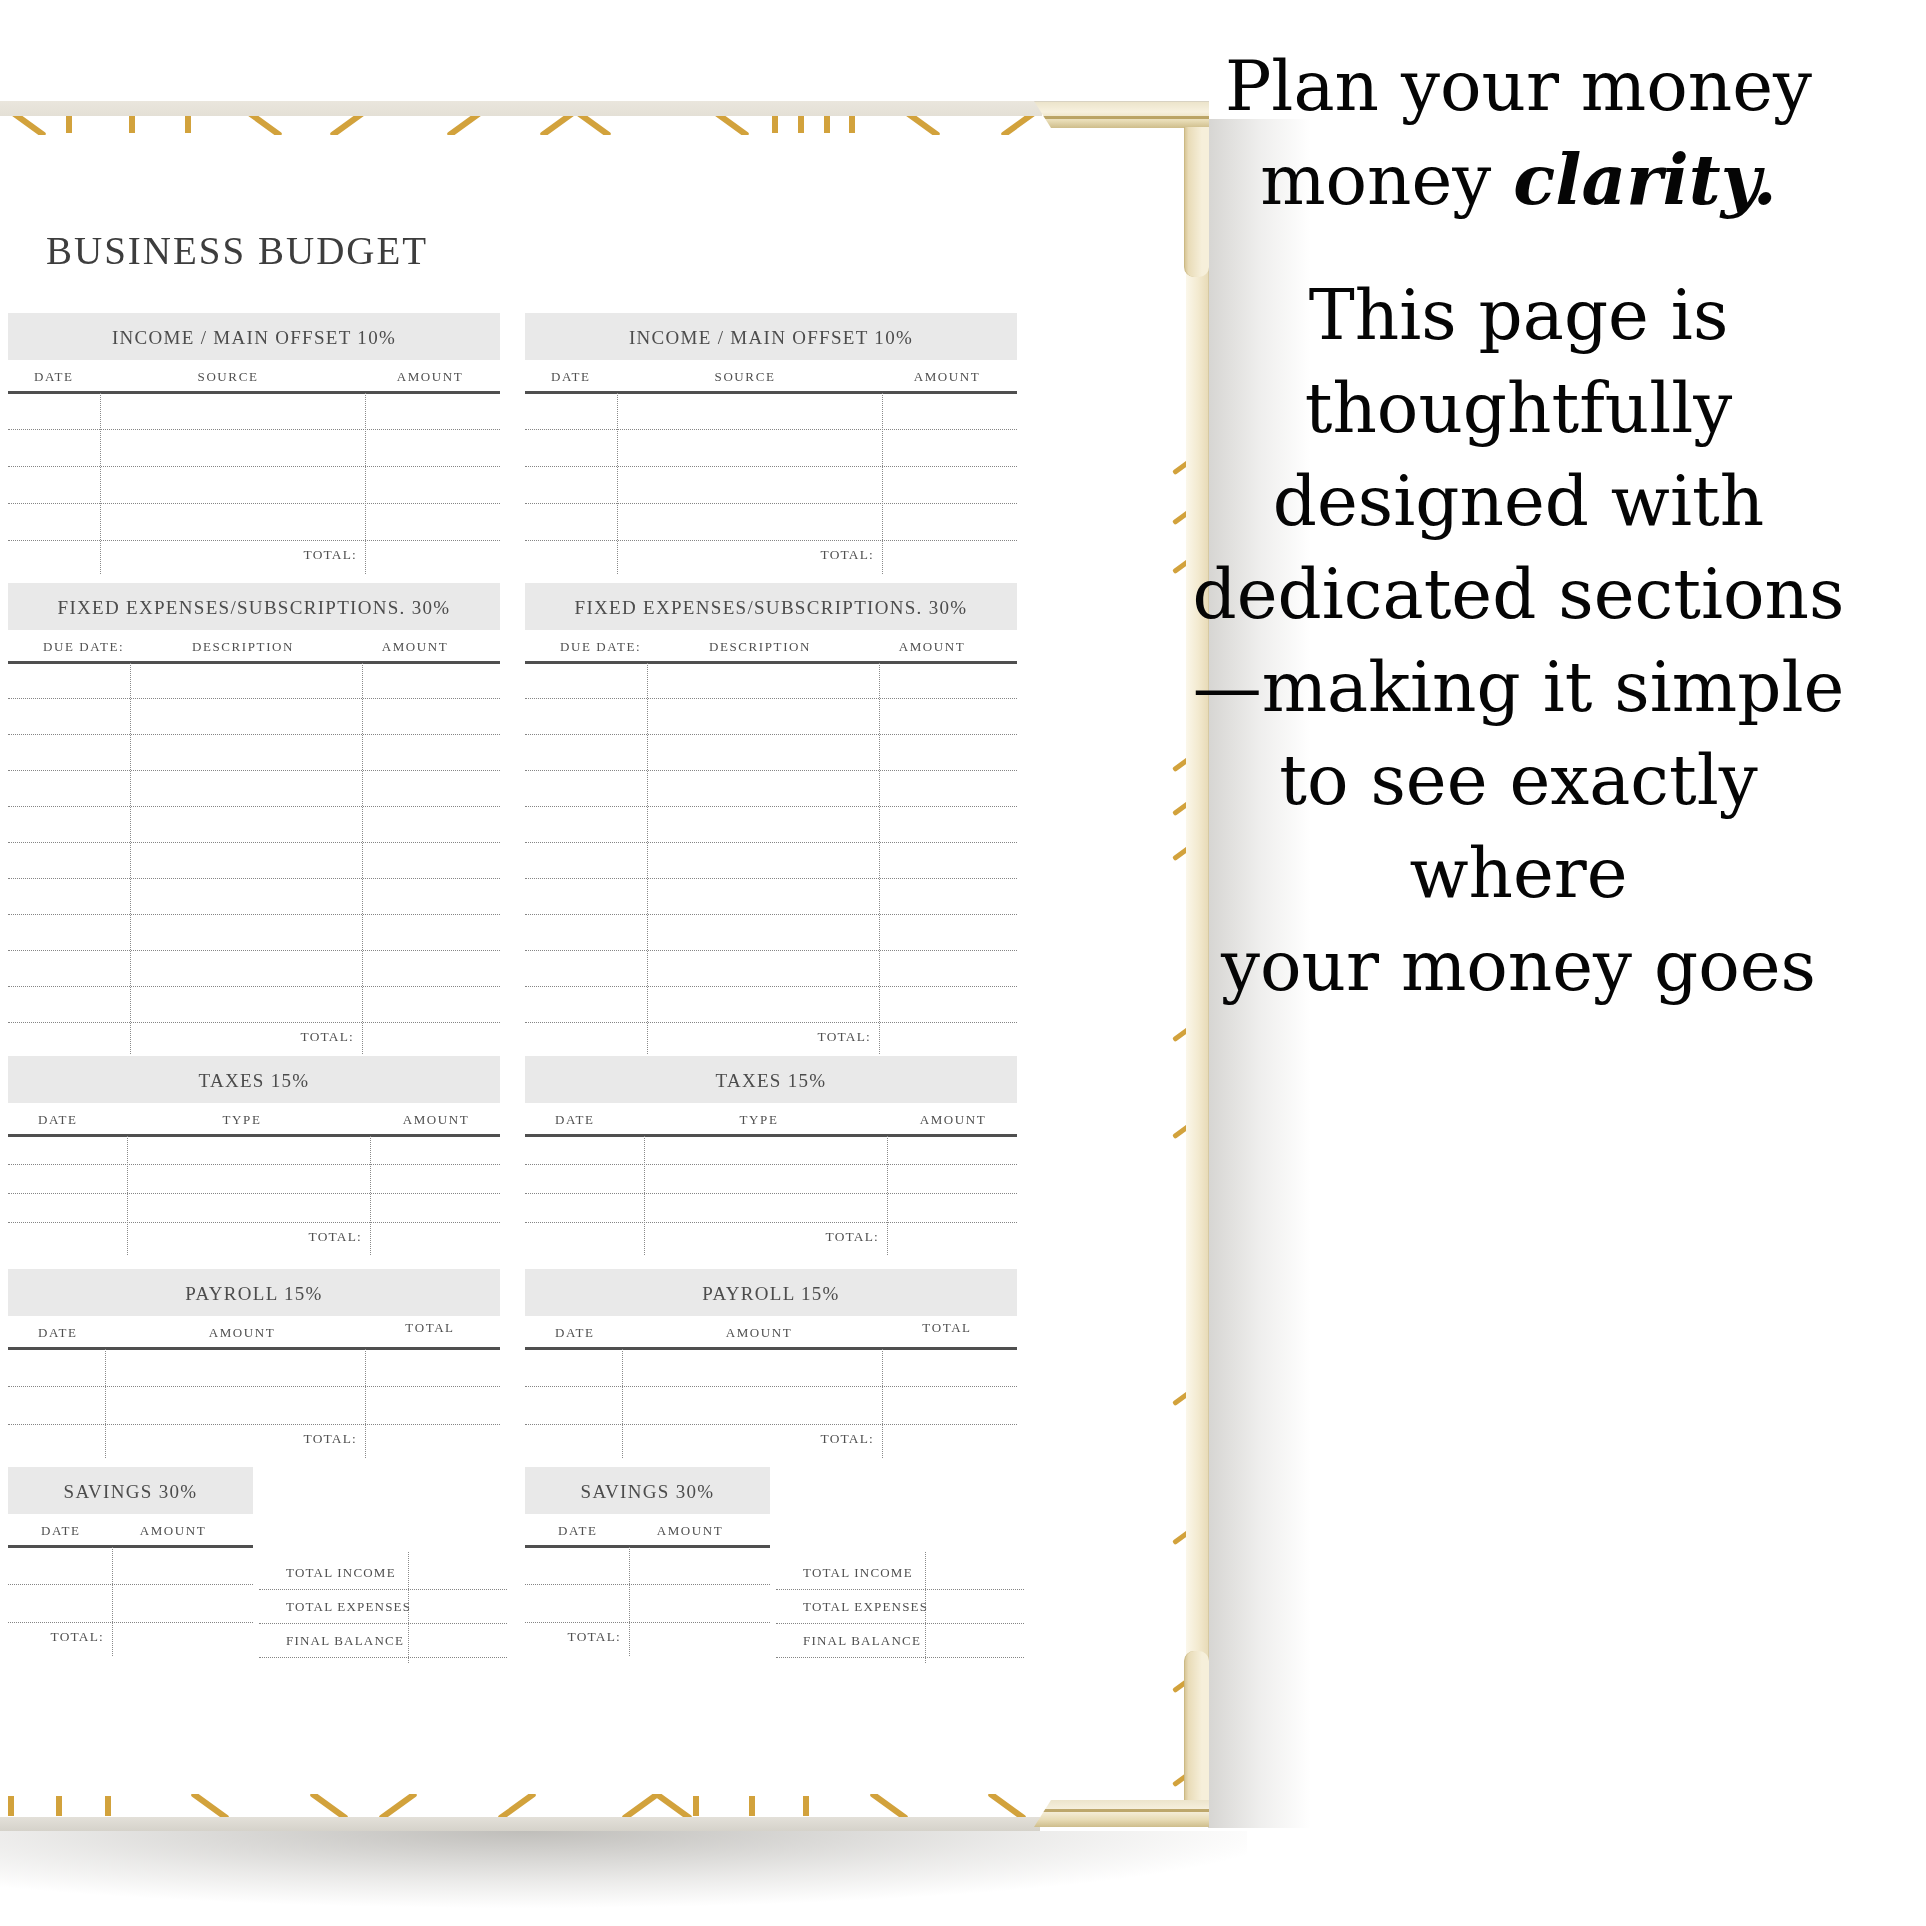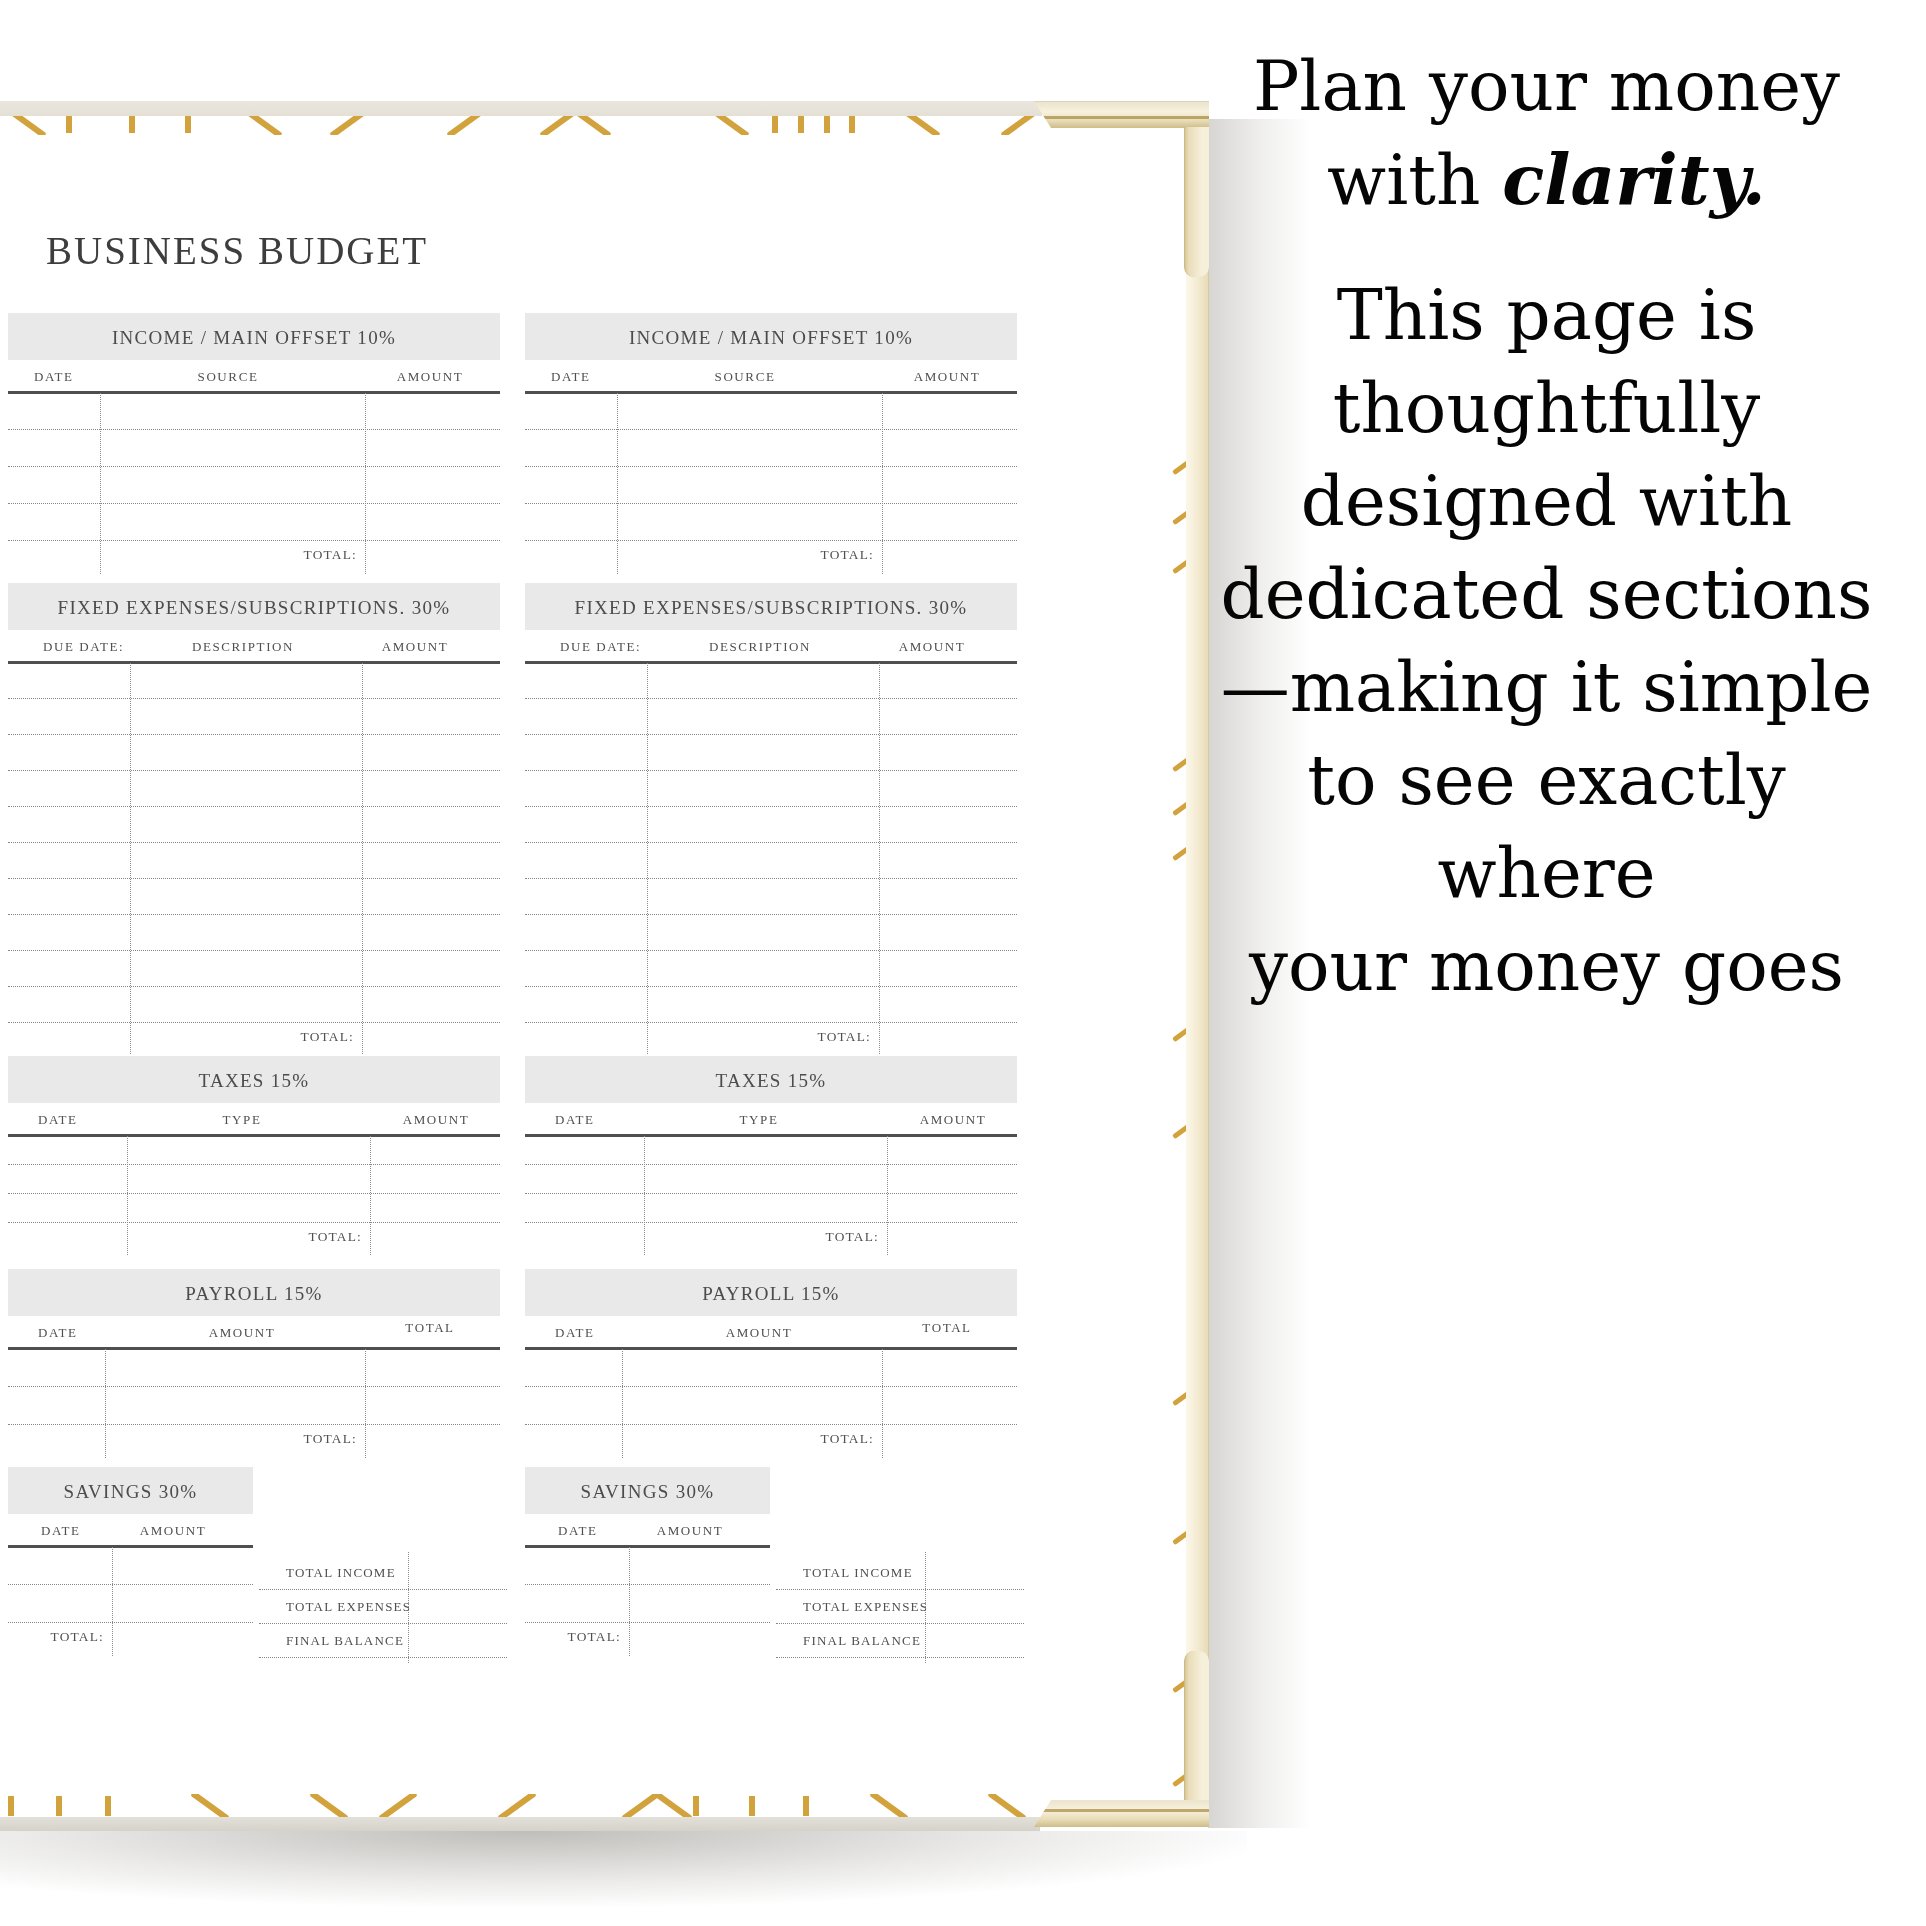--- a/index.html
+++ b/index.html
@@ -81,21 +81,21 @@
   .shadow-right{
     position:absolute;left:1208px;top:119px;width:117px;height:1709px;z-index:0;
     background:linear-gradient(to right,rgba(98,93,82,0.26),rgba(98,93,82,0.10) 45%,rgba(98,93,82,0) 88%);
   }
   .shadow-bottom{
     position:absolute;left:0;top:1831px;width:1247px;height:91px;z-index:0;
     background:radial-gradient(ellipse 72% 100% at 42% 0%,rgba(88,84,74,0.38),rgba(88,84,74,0.12) 55%,rgba(88,84,74,0) 85%);
   }
   
   .caption{
-    position:absolute;left:1200px;top:40px;width:693px;z-index:8;
+    position:absolute;left:1172px;top:40px;width:693px;z-index:8;
     font-family:"DejaVu Serif", serif;color:#050505;text-align:center;
   }
   .caption p{margin:0;font-size:69px;line-height:93px;}
   .caption .p2{margin-top:42px;}
   .emph{font-style:italic;font-weight:bold;margin-top:39px;}
 </style>
 </head>
 <body>
 
 <div class="shadow-right"></div>
@@ -381,16 +381,16 @@
 </div>
 <div class="corner br">
   <div class="c-h">
       <div class="gold-line"></div>
     </div>
   <div class="c-v"></div>
 </div>
 
 <div class="caption">
   <p class="p1"><span>Plan your money</span><br>
-  <span>with </span><span class="emph">clarity.</span></p>
+  <span>money </span><span class="emph">clarity.</span></p>
   <p class="p2" id="capP2"><span>This page is</span><br><span>thoughtfully</span><br><span>designed with</span><br><span>dedicated sections</span><br><span>—making it simple</span><br><span>to see exactly where</span><br><span>your money goes</span></p>
 </div>
 
 
 </body></html>

